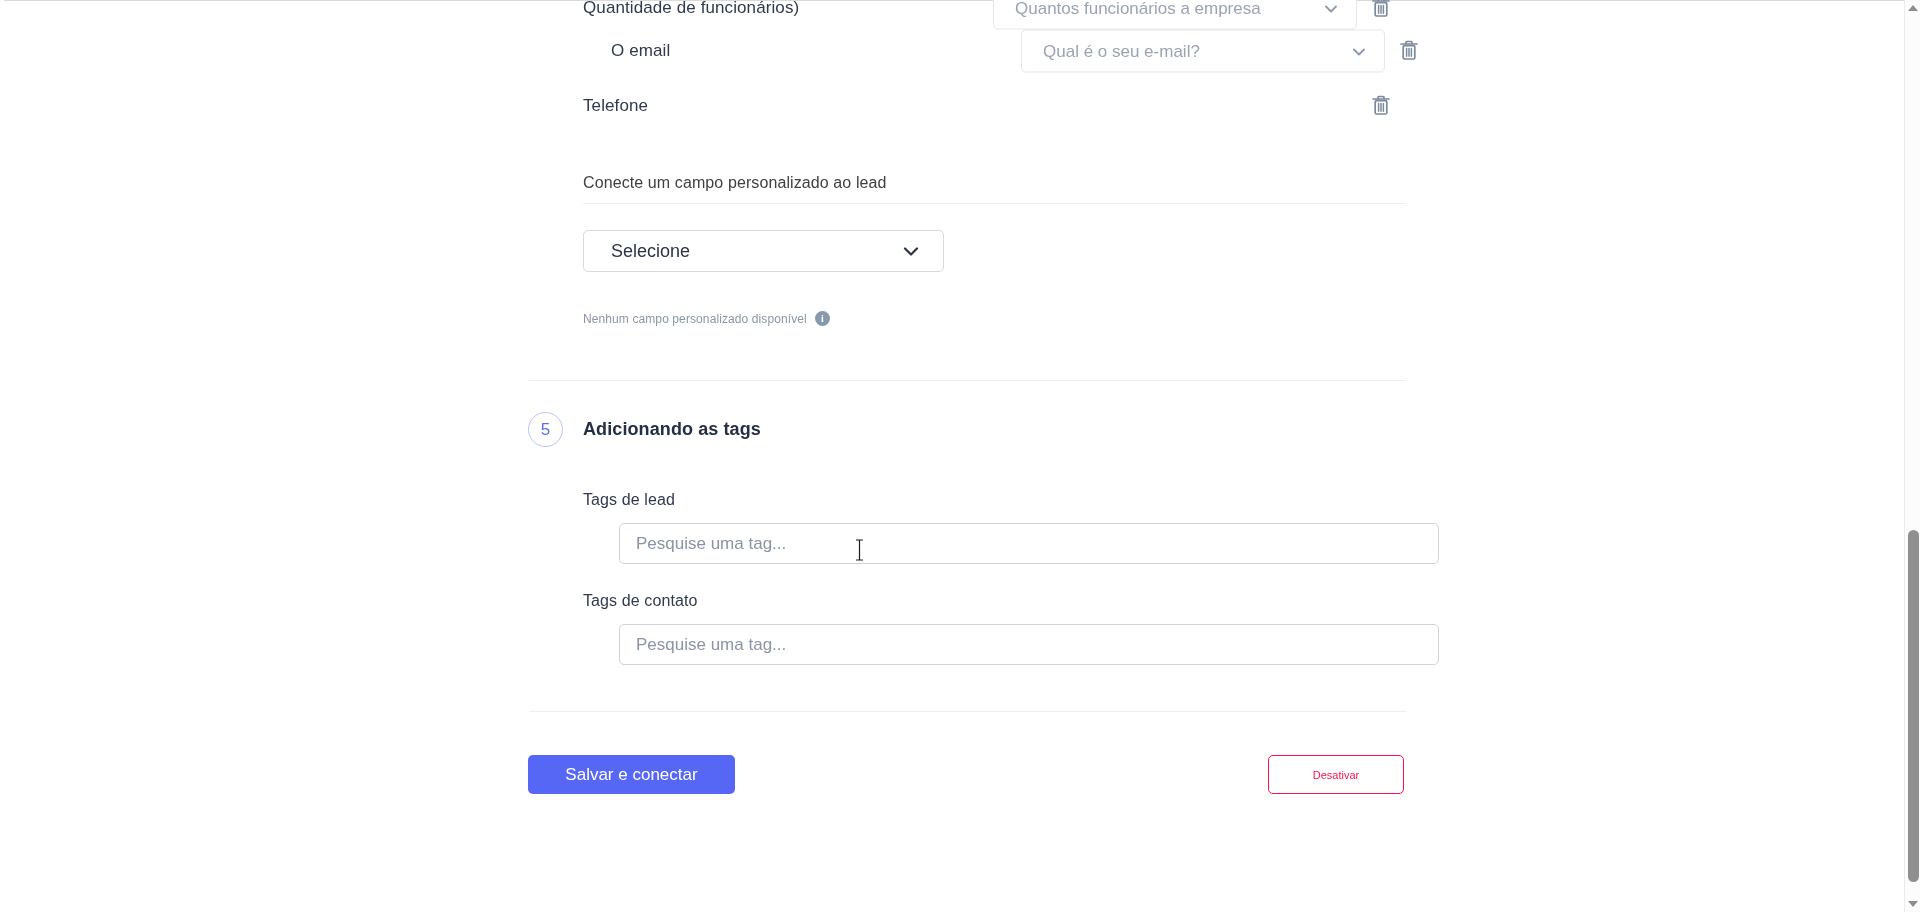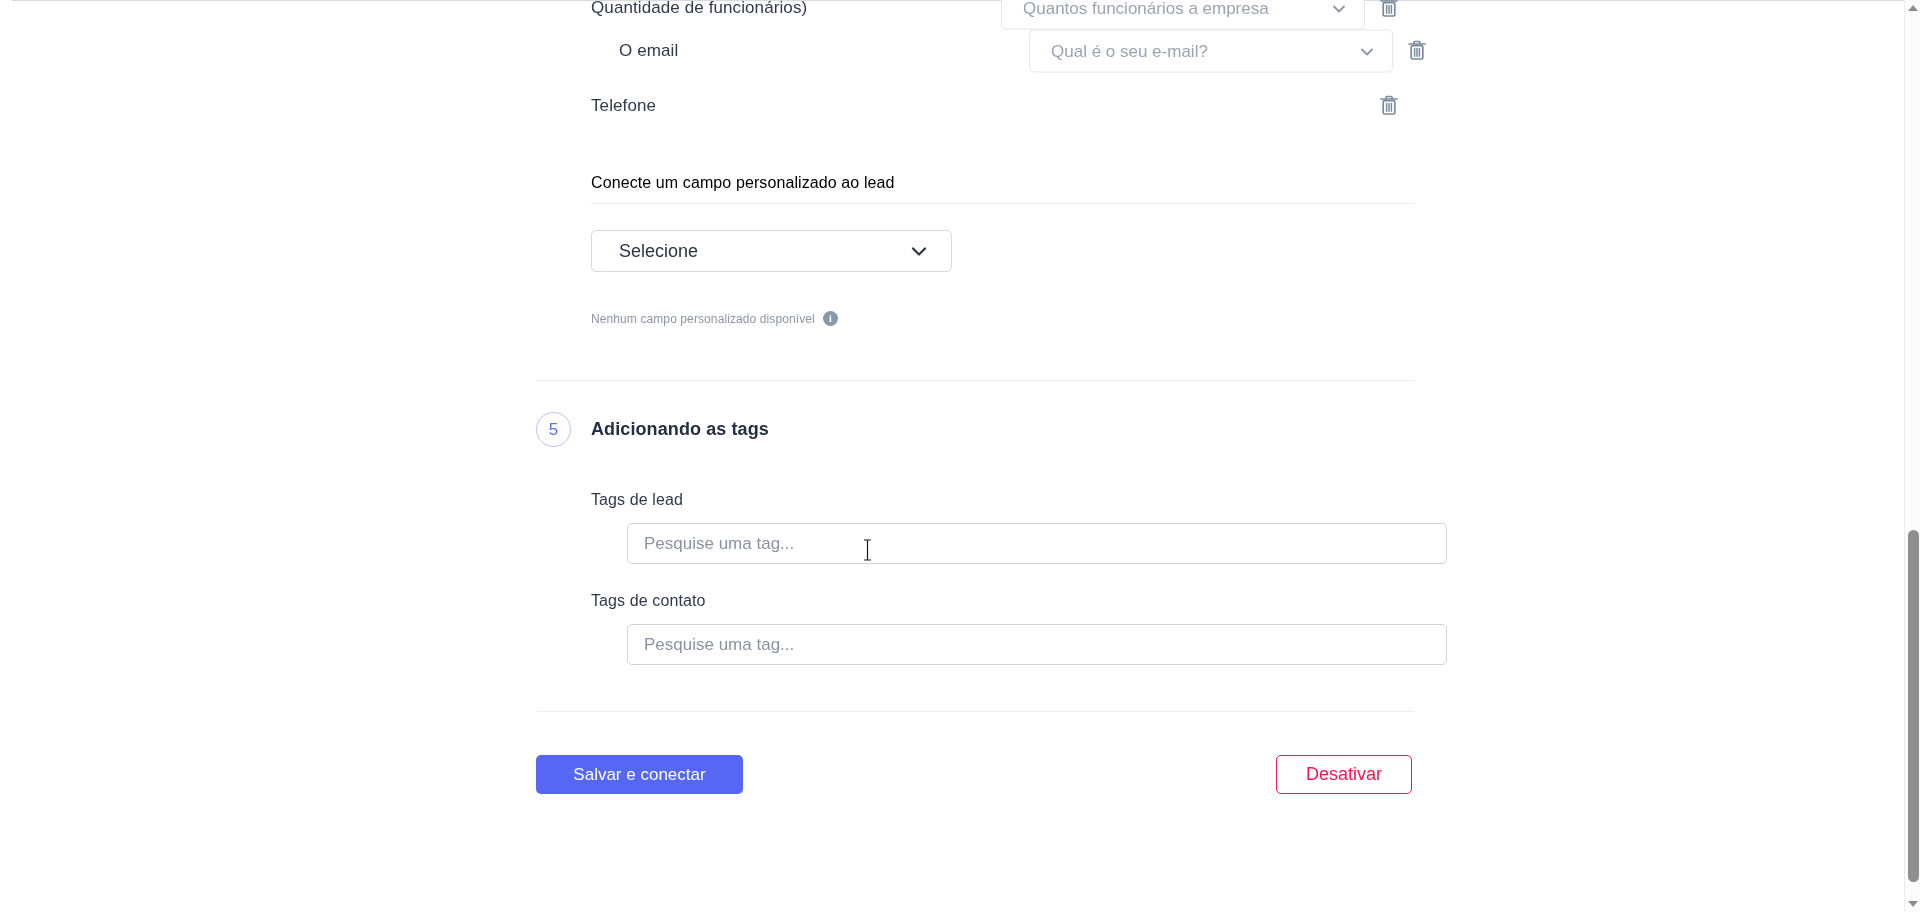--- a/index.html
+++ b/index.html
@@ -21,21 +21,21 @@
   .top-rule {
     position: absolute;
     top: 0; left: 0;
     width: 1904px;
     height: 1px;
     background: #d8dade;
   }
 
   .page {
     position: absolute;
-    top: 0; left: 12px;
+    top: 0; left: 4px;
     width: 1904px;
     height: 796px;
     overflow: hidden;
     background: #fff;
   }
 
   
   .map-rows {
     position: absolute;
     left: 0; top: 0;
@@ -104,21 +104,21 @@
     cursor: pointer;
   }
   .trash-btn svg { display: block; }
 
   
   .connect-label {
     position: absolute;
     left: 579px;
     top: 174px;
     font-size: 16px;
-    color: #000000;
+    color: #404040;
     letter-spacing: 0.1px;
   }
 
   .rule {
     position: absolute;
     left: 525px;
     width: 877px;
     height: 1px;
     background: #eceef1;
   }
@@ -277,21 +277,21 @@
   .btn-danger {
     position: absolute;
     left: 1264px;
     top: 755px;
     width: 136px;
     height: 39px;
     background: #ffffff;
     border: 1px solid #f5154f;
     border-radius: 5px;
     color: #f5154f;
-    font-size: 18px;
+    font-size: 11px;
     font-family: "Liberation Sans", sans-serif;
     cursor: pointer;
   }
 
   
   .ibeam {
     position: absolute;
     left: 851px;
     top: 539px;
     width: 9px;

